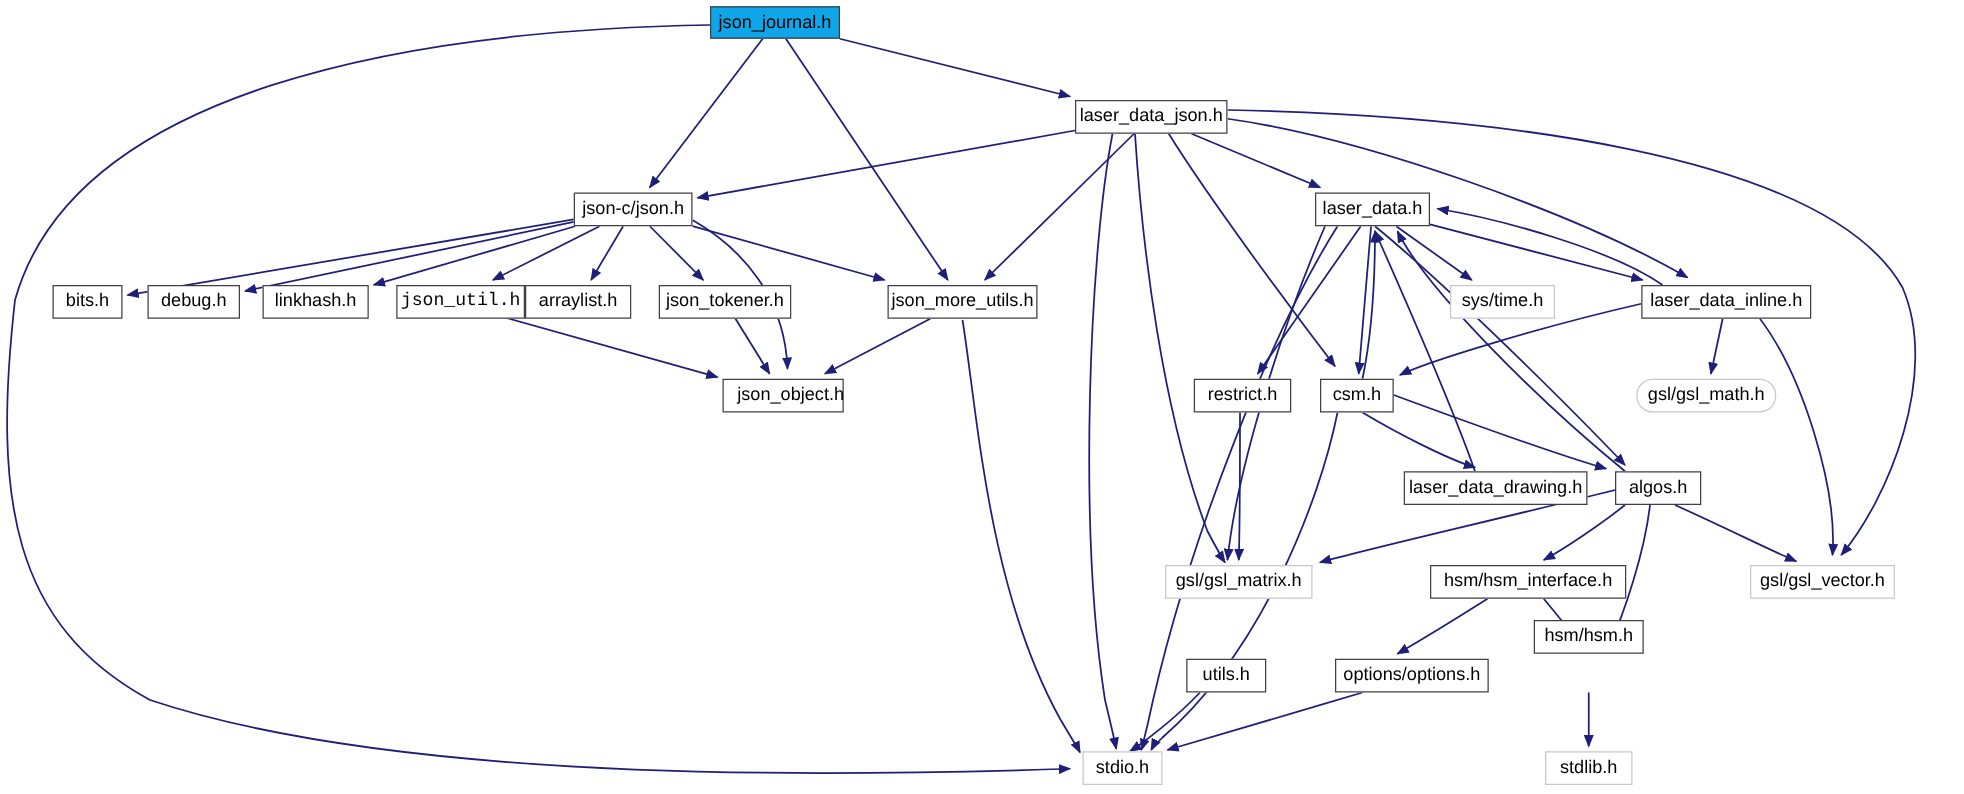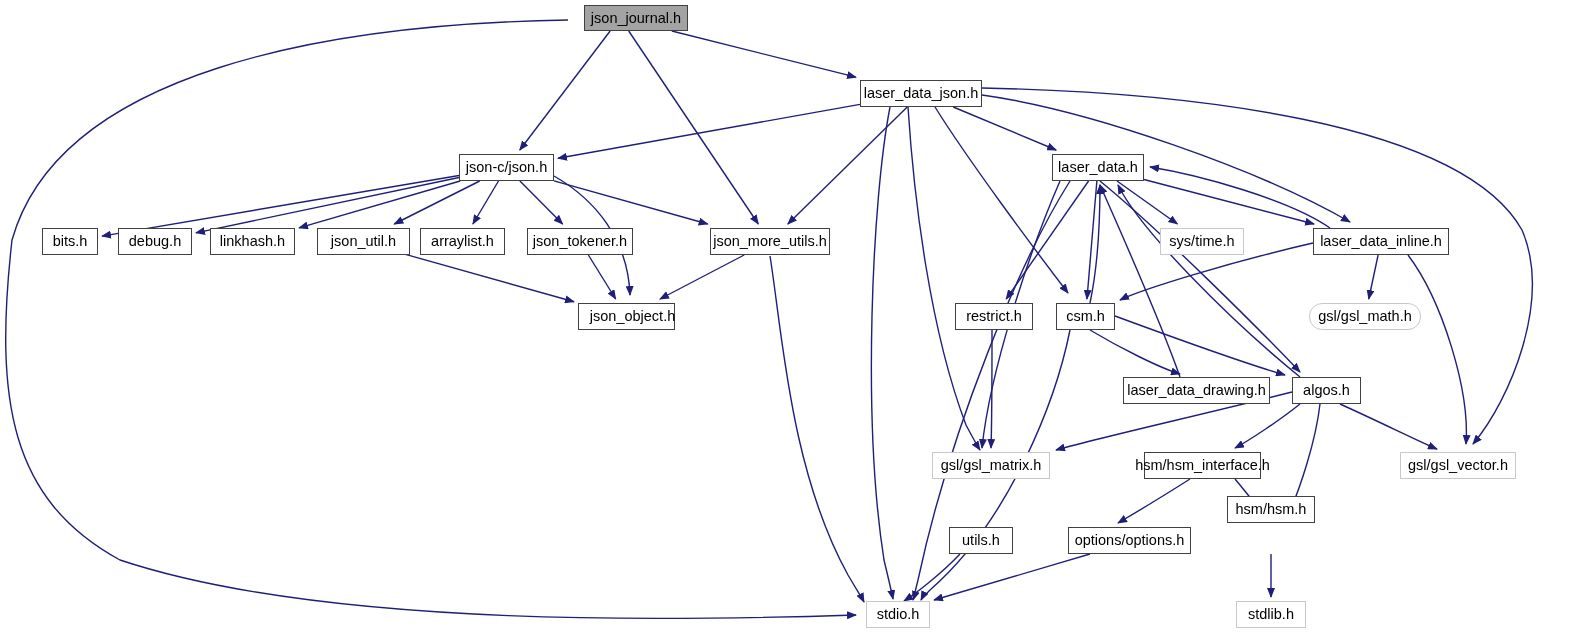--- a/index.html
+++ b/index.html
@@ -4,21 +4,21 @@
 <style>
   html,body{margin:0;padding:0;background:#ffffff;}
   #canvas{position:relative;width:1571px;height:635px;background:#ffffff;
           font-family:"Liberation Sans","DejaVu Sans",sans-serif;overflow:hidden;}
   svg#edges{position:absolute;left:0;top:0;width:1571px;height:635px;}
   .node{position:absolute;box-sizing:border-box;display:flex;align-items:center;
         justify-content:center;white-space:nowrap;background:#ffffff;
         font-size:14.5px;color:#000000;letter-spacing:0px;line-height:1;}
   .node.local{border:1.6px solid #404040;}
   .node.system{border:1.4px solid #c8c8c8;}
-  .node.root{border:1.6px solid #404040;background:#a3a3a3;margin-left:16px;}
+  .node.root{border:1.6px solid #404040;background:#0ea5e9;}
   .node span{pointer-events:none;}
 </style>
 </head>
 <body>
 
 <div id="canvas">
   <svg id="edges" viewBox="0 0 1571 635" xmlns="http://www.w3.org/2000/svg">
     <defs>
       <marker id="ah" markerWidth="10" markerHeight="8" refX="9" refY="4" orient="auto" markerUnits="userSpaceOnUse">
         <path d="M0,0 L10,4 L0,8 Z" fill="#1f1f7a"></path>
@@ -93,21 +93,21 @@
       </div>
       <div class="node local" style="left: 42px; top: 228px; width: 56px; height: 27px;">
         <span>bits.h</span>
       </div>
       <div class="node local" style="left: 118px; top: 228px; width: 74px; height: 27px;">
         <span>debug.h</span>
       </div>
       <div class="node local" style="left: 210px; top: 228px; width: 85px; height: 27px;">
         <span>linkhash.h</span>
       </div>
-      <div class="node local" style="left: 317px; top: 228px; width: 93px; height: 27px;">
+      <div class="node local" style="left: 317px; top: 228px; width: 103px; height: 27px; font-family: Liberation Mono, monospace;">
         <span>json_util.h</span>
       </div>
       <div class="node local" style="left: 420px; top: 228px; width: 85px; height: 27px;">
         <span>arraylist.h</span>
       </div>
       <div class="node local" style="left: 527px; top: 228px; width: 106px; height: 27px;">
         <span>json_tokener.h</span>
       </div>
       <div class="node local" style="left: 710px; top: 228px; width: 120px; height: 27px;">
         <span>json_more_utils.h</span>
@@ -132,21 +132,21 @@
       </div>
       <div class="node local" style="left: 1123px; top: 377px; width: 147px; height: 27px;">
         <span>laser_data_drawing.h</span>
       </div>
       <div class="node local" style="left: 1292px; top: 377px; width: 69px; height: 27px;">
         <span>algos.h</span>
       </div>
       <div class="node system" style="left: 932px; top: 452px; width: 118px; height: 27px;">
         <span>gsl/gsl_matrix.h</span>
       </div>
-      <div class="node local" style="left: 1144px; top: 452px; width: 117px; height: 27px;">
+      <div class="node local" style="left: 1144px; top: 452px; width: 157px; height: 27px;">
         <span>hsm/hsm_interface.h</span>
       </div>
       <div class="node system" style="left: 1400px; top: 452px; width: 116px; height: 27px;">
         <span>gsl/gsl_vector.h</span>
       </div>
       <div class="node local" style="left: 949px; top: 527px; width: 64px; height: 27px;">
         <span>utils.h</span>
       </div>
       <div class="node local" style="left: 1068px; top: 527px; width: 123px; height: 27px;">
         <span>options/options.h</span>

